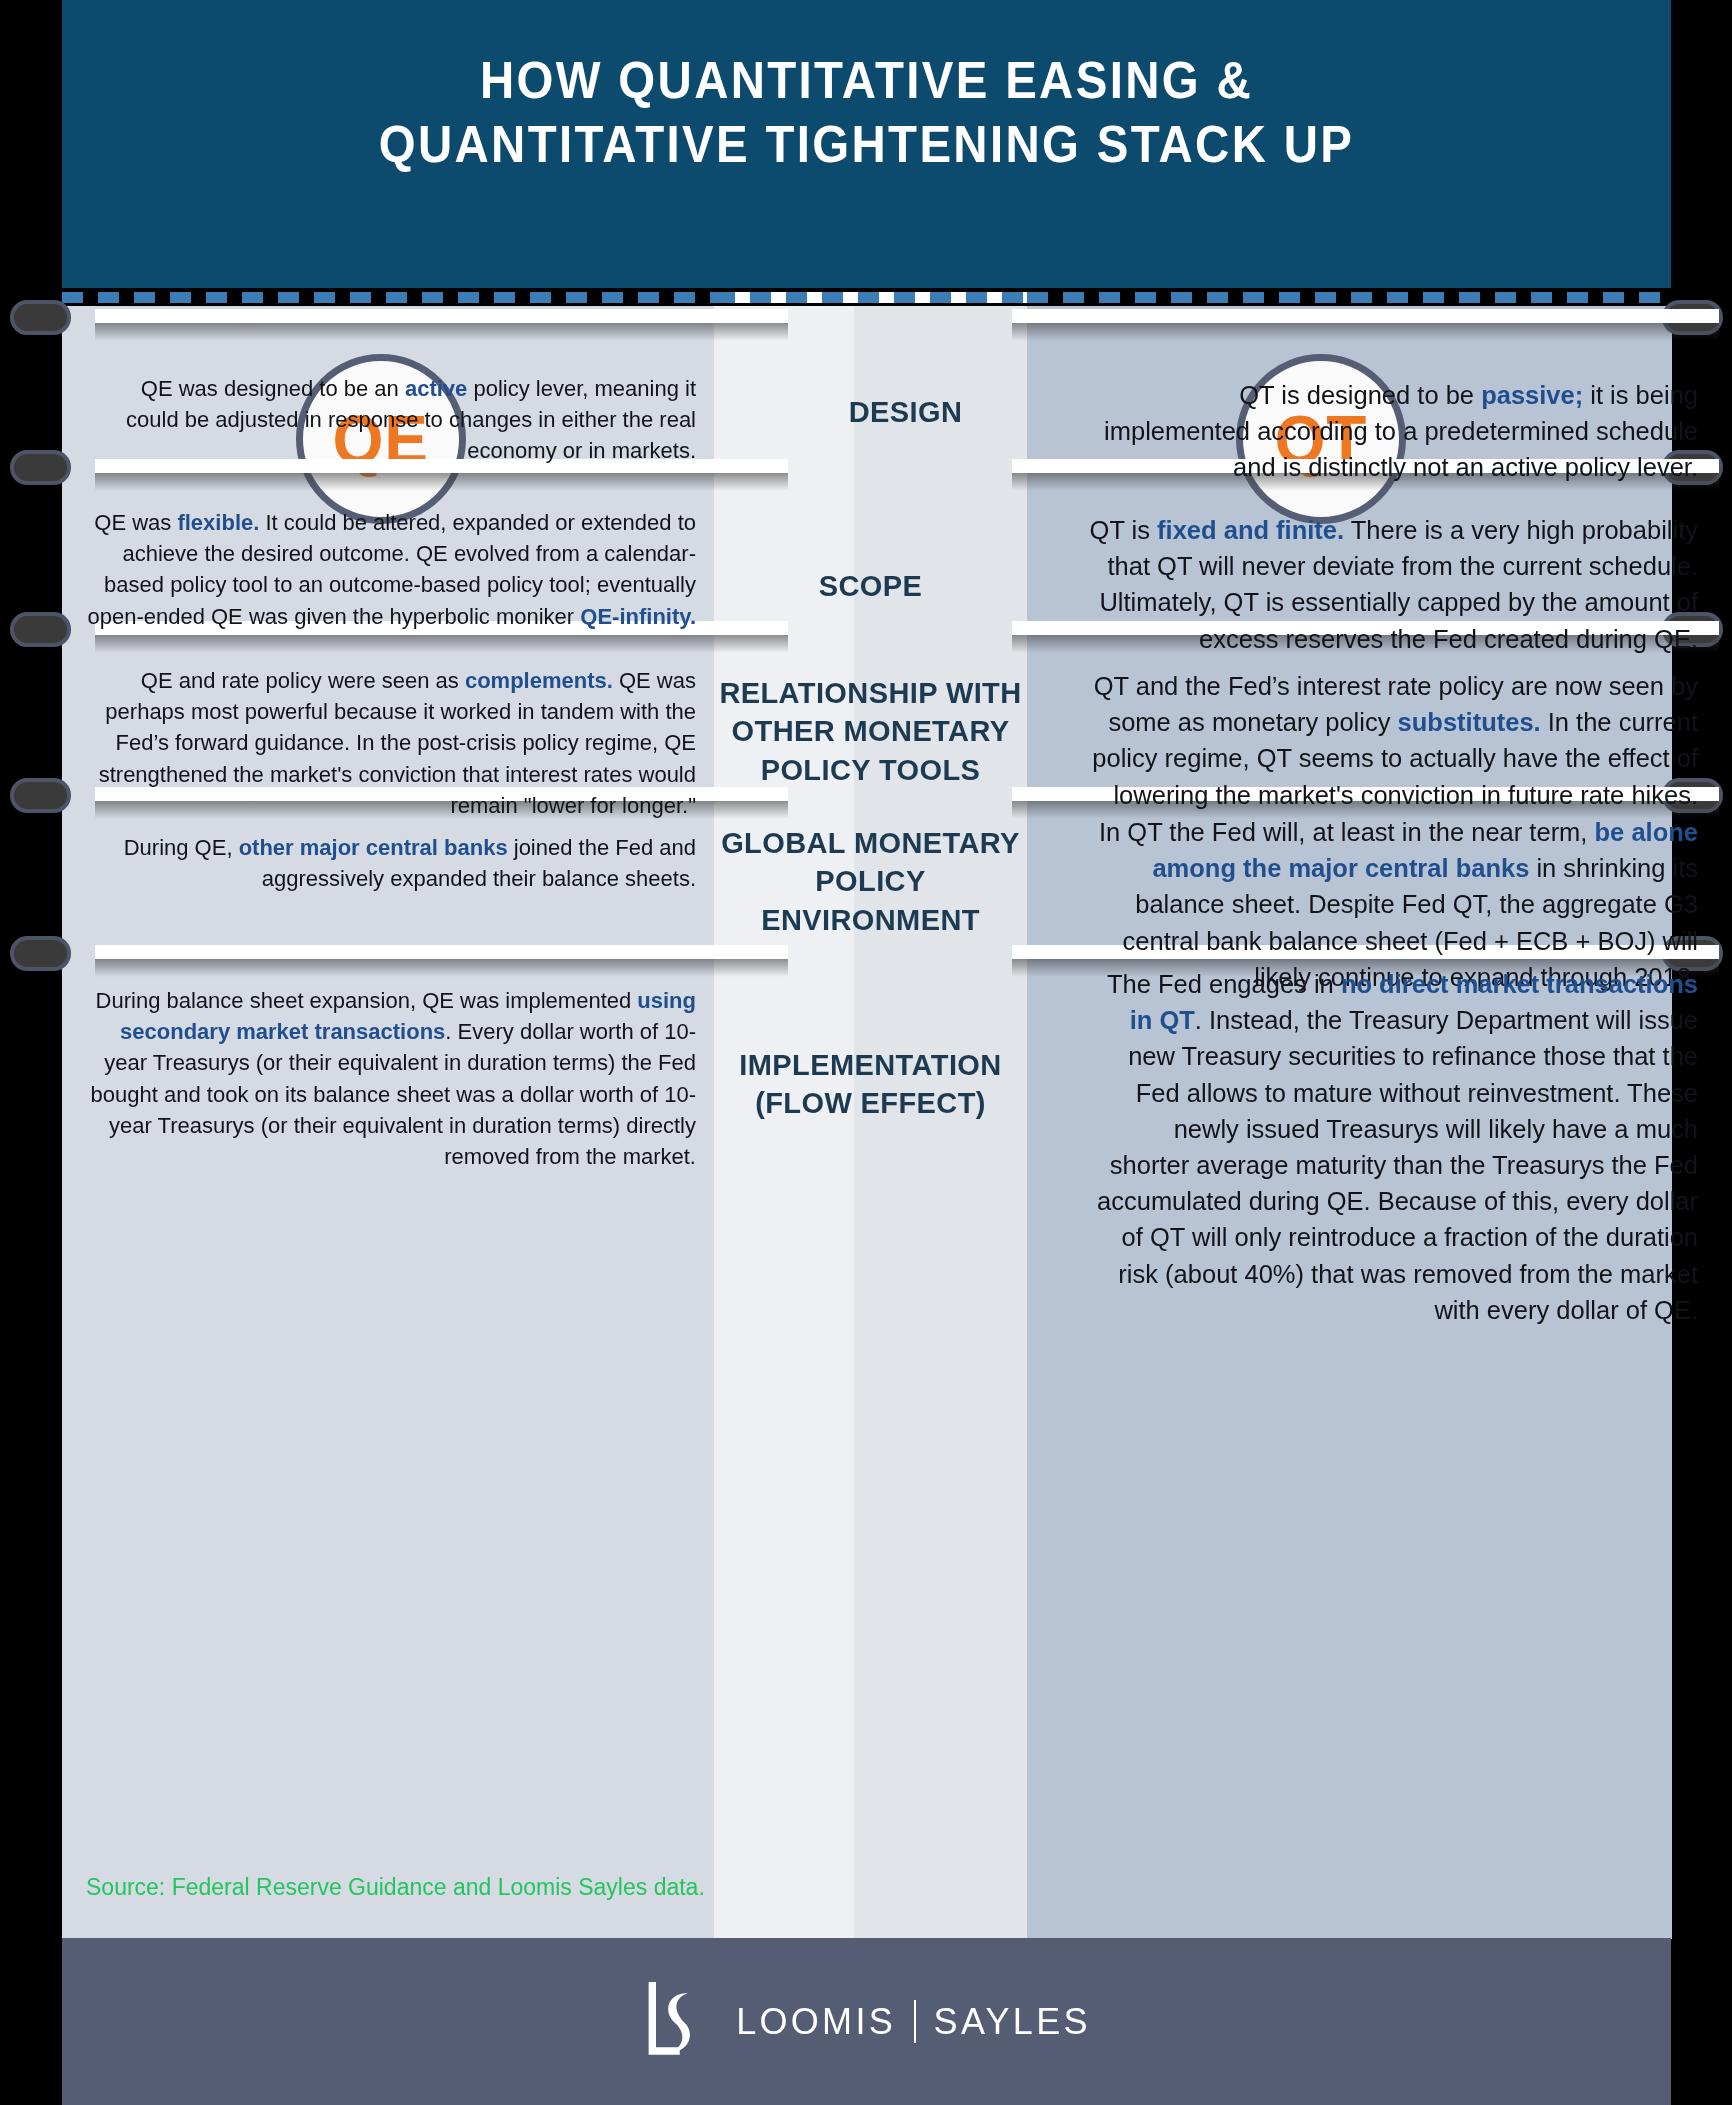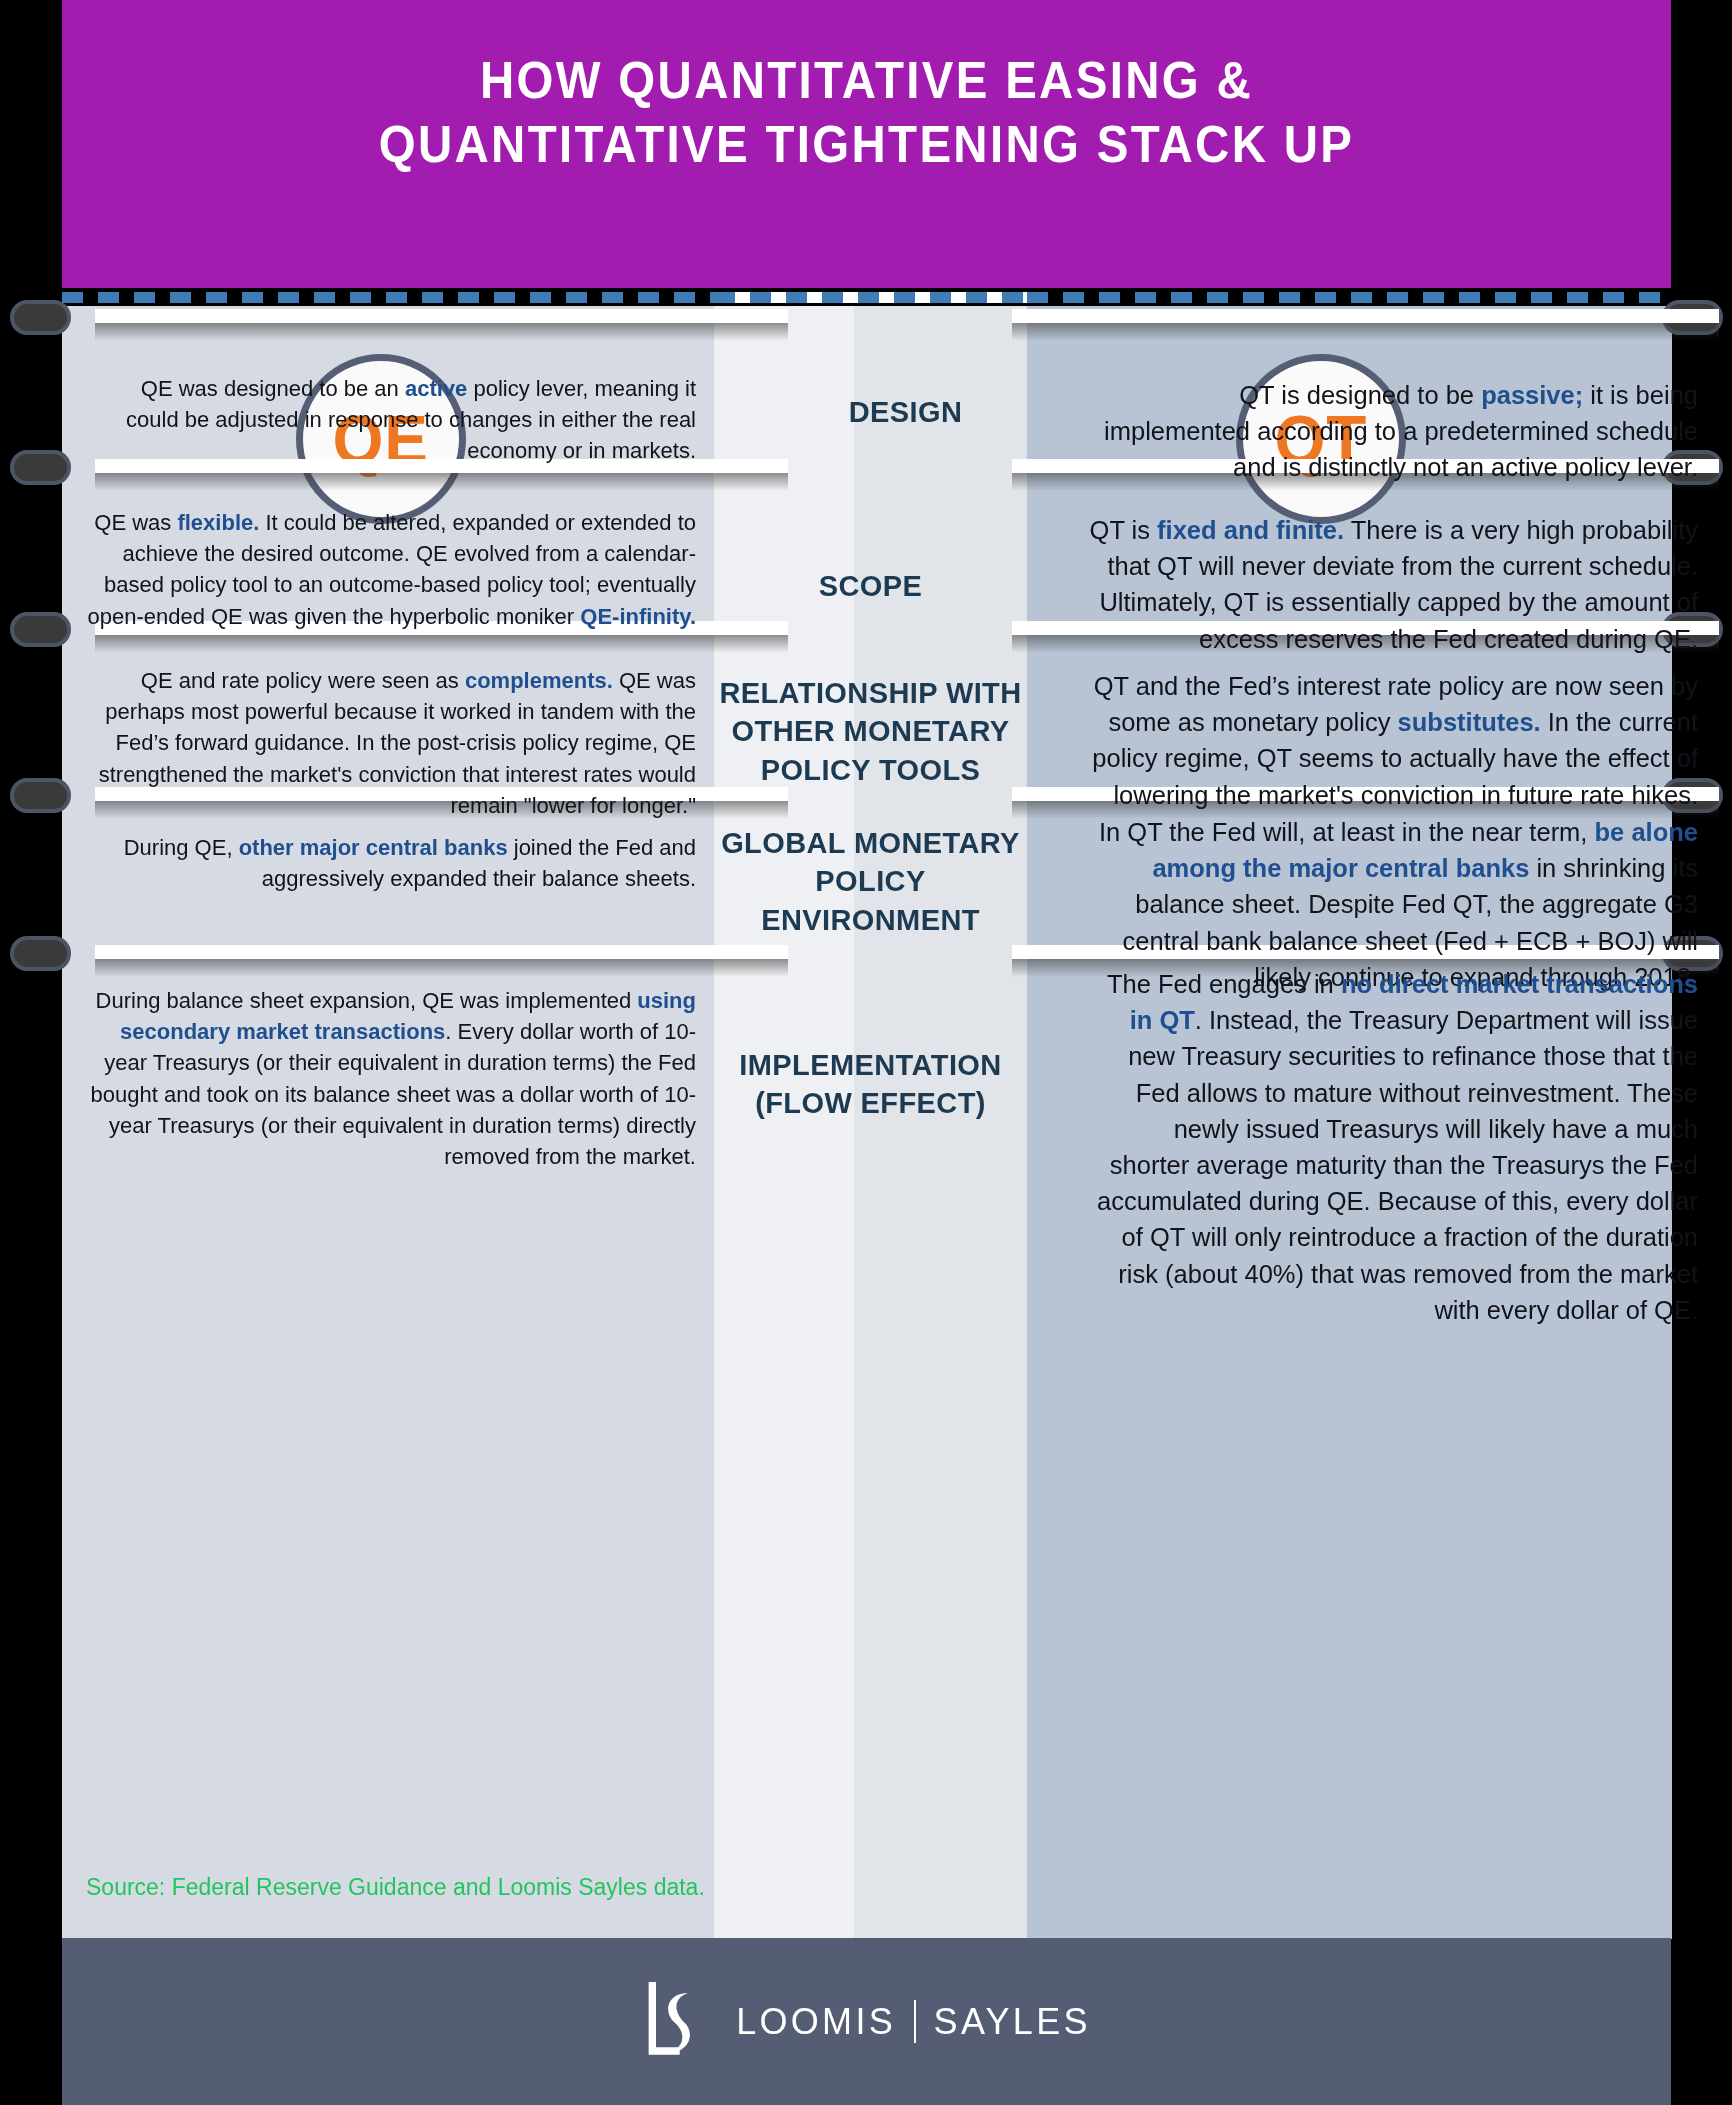--- a/index.html
+++ b/index.html
@@ -7,21 +7,21 @@
     width:1733px;height:2105px;position:relative;overflow:hidden;
     font-family:"Liberation Sans","DejaVu Sans",sans-serif;
   }
 
   
   #page{position:absolute;inset:0;background:#000;}
 
   
   #header{
     position:absolute;left:62px;top:0;width:1609px;height:288px;
-    background:#a21caf;
+    background:#0c4a6e;
   }
   #header-title{
     position:absolute;left:0;right:0;top:49px;
     text-align:center;color:#ffffff;
     font-family:"Liberation Sans Narrow","Liberation Sans",sans-serif;
     font-weight:bold;font-size:51px;line-height:1.25;
     letter-spacing:2.5px;
     transform:scaleX(.93);
   }
   #header-title .ln{display:block;white-space:nowrap;}

